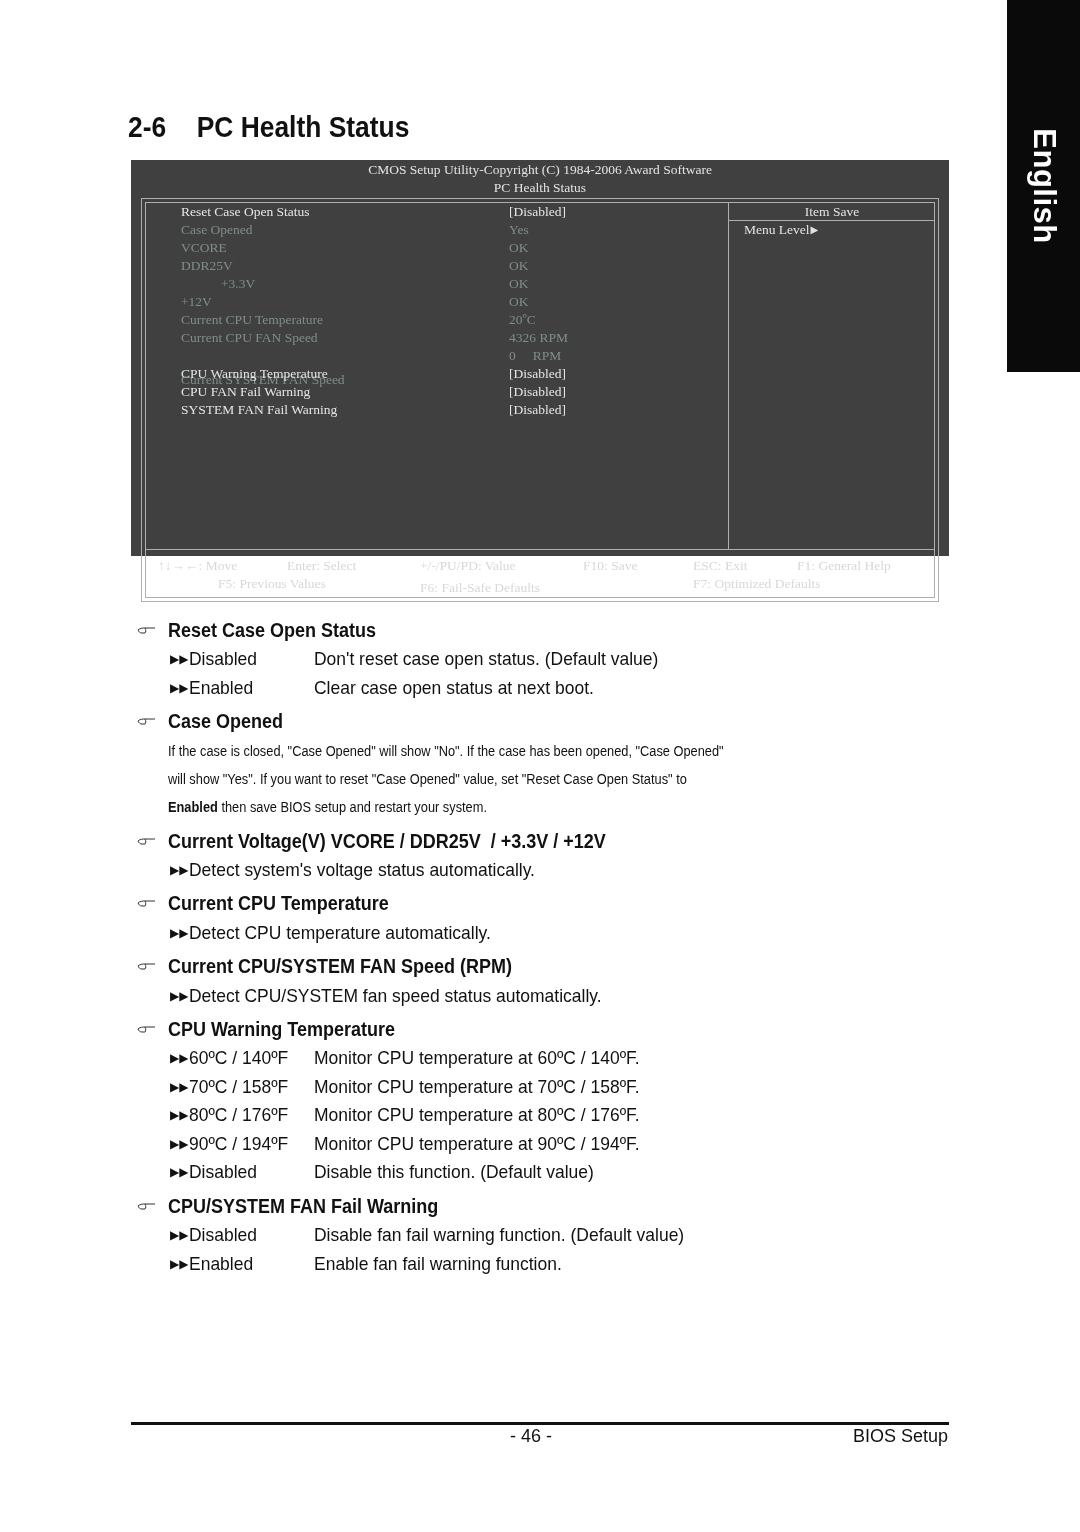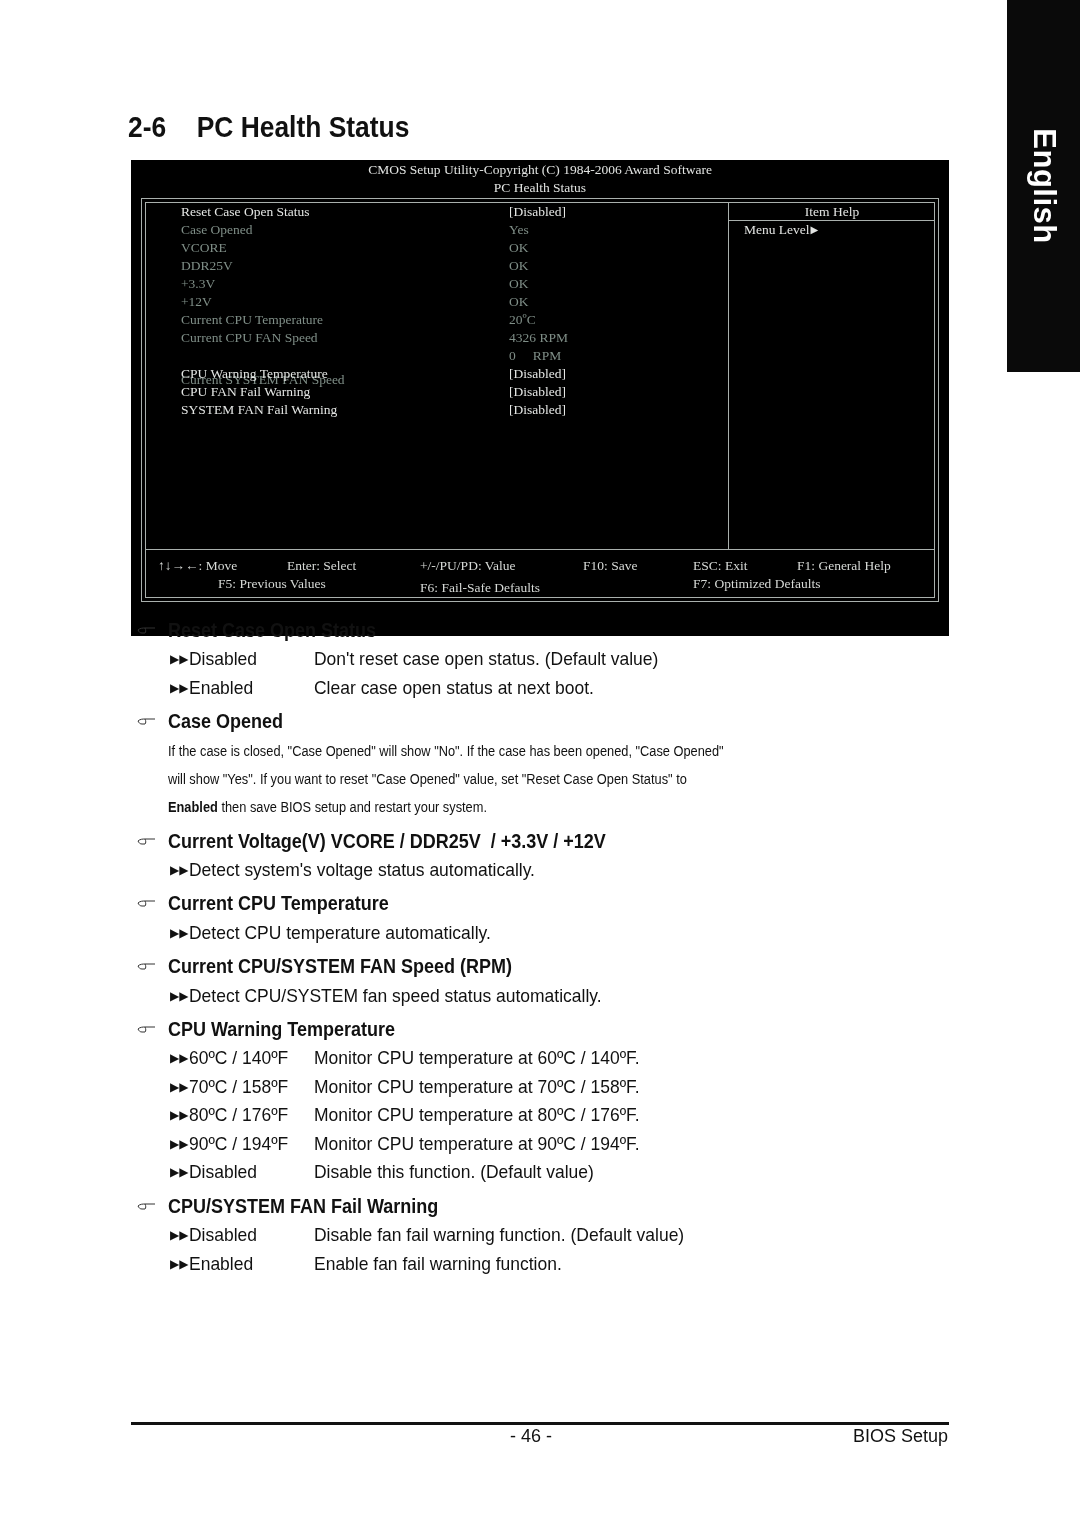--- a/index.html
+++ b/index.html
@@ -16,21 +16,21 @@
     font-family: "Liberation Sans", sans-serif; letter-spacing: 0.5px;
   }
   .page-title {
     position: absolute; left: 128px; top: 110px; font-size: 30px; font-weight: bold;
     font-family: "Liberation Sans", sans-serif; transform: scaleX(0.88); transform-origin: left center;
   }
   .page-title .num { display: inline-block; width: 78px; }
 
   
   .bios {
-    position: absolute; left: 131px; top: 160px; width: 818px; height: 476px; background: #000000;
+    position: absolute; left: 131px; top: 160px; width: 818px; height: 396px; background: #404040;
     font-family: "Liberation Serif", serif; color: #d9dcd9; font-size: 14px;
   }
   .bios .hdr { position: absolute; left: 0; width: 100%; text-align: center; color: #e2e4e2; font-size: 13.5px; }
   .bios .hdr.l1 { top: 2px; }
   .bios .hdr.l2 { top: 20px; }
   .frame-outer {
     position: absolute; left: 10px; top: 38px; width: 796px; height: 402px;
     border: 1px solid #a9b0ad;
   }
   .frame-inner {
@@ -75,33 +75,33 @@
 </div>
 
 <div class="bios">
   <div class="hdr l1">CMOS Setup Utility-Copyright (C) 1984-2006 Award Software</div>
   <div class="hdr l2">PC Health Status</div>
   <div class="frame-outer"></div>
   <div class="frame-inner"></div>
   <div class="vsep"></div>
   <div class="hsep"></div>
   <div class="helpsep"></div>
-  <div class="item-help-title">Item Help</div>
+  <div class="item-help-title">Item Save</div>
   <div class="menu-level"><span>Menu Level</span><span class="tri">▶</span></div>
 
   <div id="bios-items">
       <div class="row active" style="top: 43px;">Reset Case Open Status</div>
       <div class="val active" style="top: 43px; white-space: pre;">[Disabled]</div>
       <div class="row dim" style="top: 61px;">Case Opened</div>
       <div class="val dim" style="top: 61px; white-space: pre;">Yes</div>
       <div class="row dim" style="top: 79px;">VCORE</div>
       <div class="val dim" style="top: 79px; white-space: pre;">OK</div>
       <div class="row dim" style="top: 97px;">DDR25V</div>
       <div class="val dim" style="top: 97px; white-space: pre;">OK</div>
-      <div class="row dim" style="top: 115px;">+3.3V</div>
+      <div class="row dim" style="top: 115px; margin-left: 40px;">+3.3V</div>
       <div class="val dim" style="top: 115px; white-space: pre;">OK</div>
       <div class="row dim" style="top: 133px;">+12V</div>
       <div class="val dim" style="top: 133px; white-space: pre;">OK</div>
       <div class="row dim" style="top: 151px;">Current CPU Temperature</div>
       <div class="val dim" style="top: 151px; white-space: pre;">20ºC</div>
       <div class="row dim" style="top: 169px;">Current CPU FAN Speed</div>
       <div class="val dim" style="top: 169px; white-space: pre;">4326 RPM</div>
       <div class="row dim" style="top: 193px; margin-top: 18px;">Current SYSTEM FAN Speed</div>
       <div class="val dim" style="top: 187px; white-space: pre;">0     RPM</div>
       <div class="row active" style="top: 205px;">CPU Warning Temperature</div>

